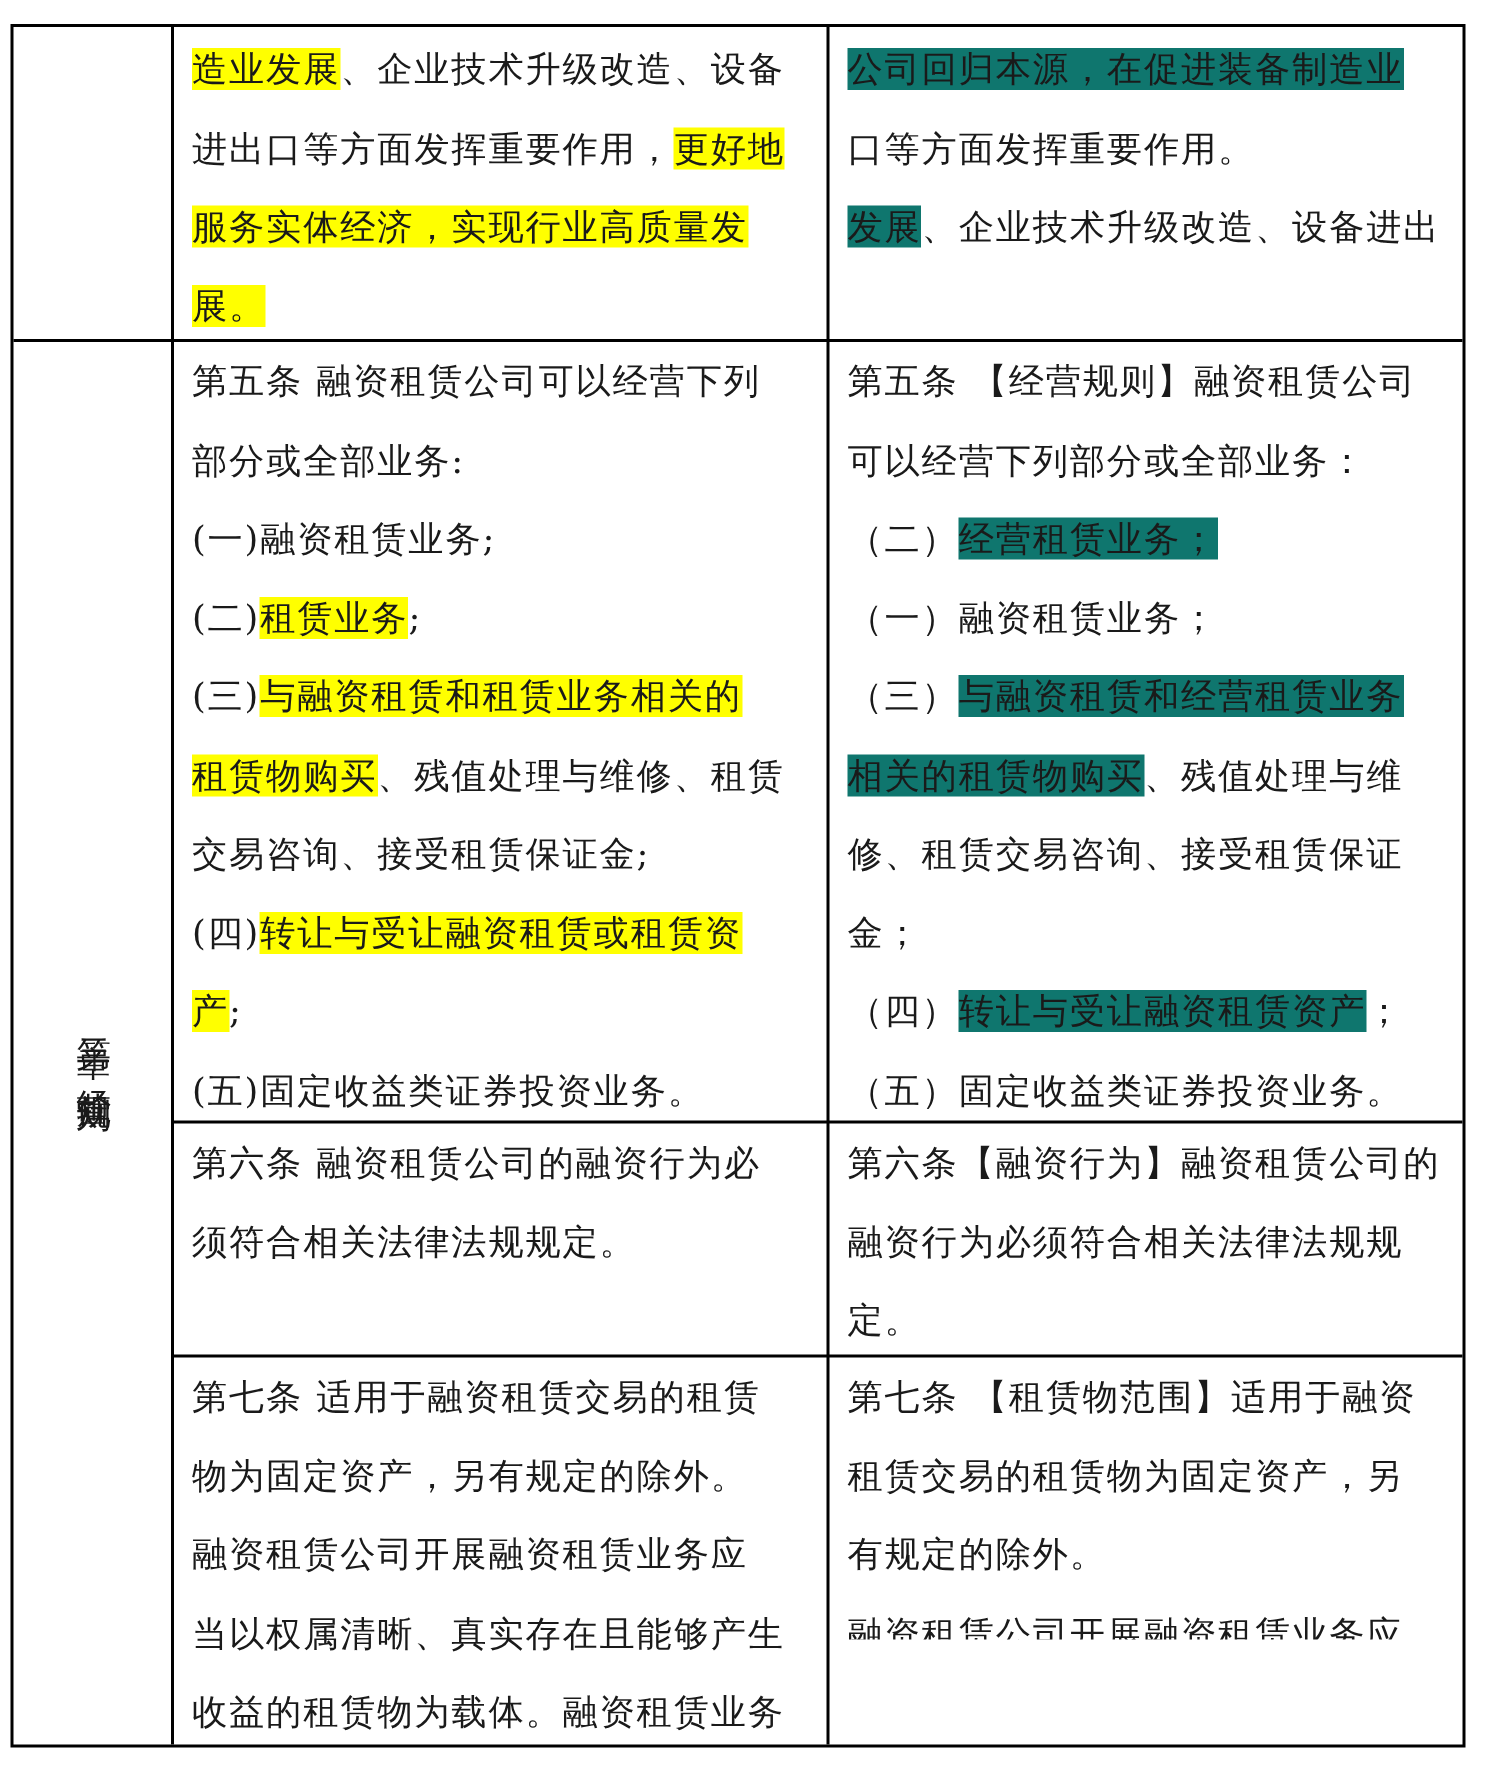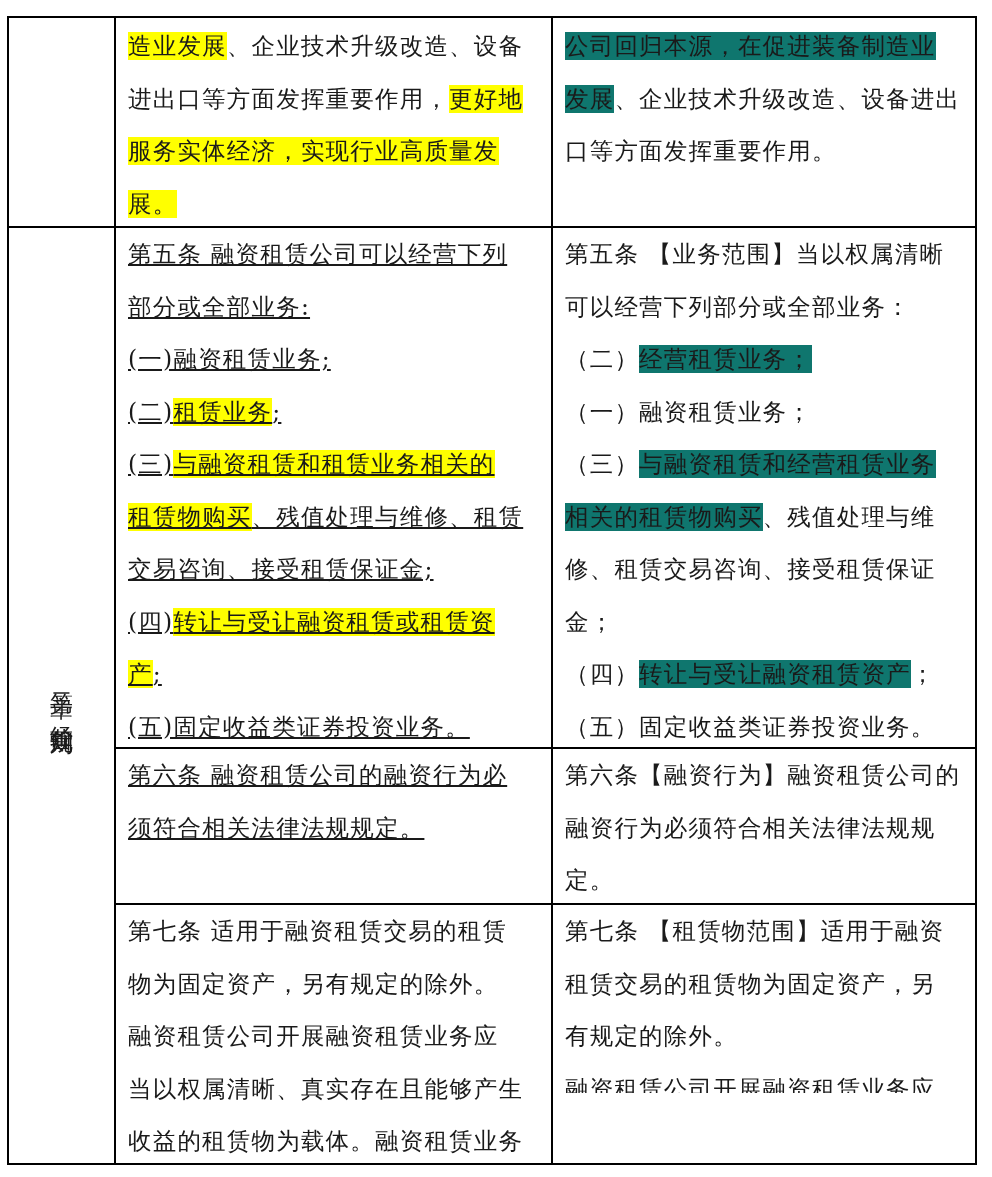--- a/index.html
+++ b/index.html
@@ -36,50 +36,50 @@
   </div>
 
   <div class="cell" style="left:107px; top:0; width:435px; height:208px; padding-top:2px;">
       <div class="line"><span class="hl-y">造业发展</span><span>、企业技术升级改造、设备</span></div>
       <div class="line"><span>进出口等方面发挥重要作用，</span><span class="hl-y">更好地</span></div>
       <div class="line"><span class="hl-y">服务实体经济，实现行业高质量发</span></div>
       <div class="line"><span class="hl-y">展。</span></div>
     </div>
   <div class="cell" style="left:544px; top:0; width:422px; height:208px; padding-top:2px;">
       <div class="line"><span class="hl-g">公司回归本源，在促进装备制造业</span></div>
+      <div class="line"><span>口等方面发挥重要作用。</span></div>
       <div class="line"><span class="hl-g">发展</span><span>、企业技术升级改造、设备进出</span></div>
-      <div class="line"><span>口等方面发挥重要作用。</span></div>
     </div>
 
-  <div class="cell" style="left:107px; top:210px; width:435px; height:519px;text-decoration:underline;">
+  <div class="cell" style="left:107px; top:210px; width:435px; height:519px;">
       <div class="line"><span>第五条  融资租赁公司可以经营下列</span></div>
       <div class="line"><span>部分或全部业务:</span></div>
       <div class="line"><span>(一)融资租赁业务;</span></div>
       <div class="line"><span>(二)</span><span class="hl-y">租赁业务</span><span>;</span></div>
       <div class="line"><span>(三)</span><span class="hl-y">与融资租赁和租赁业务相关的</span></div>
       <div class="line"><span class="hl-y">租赁物购买</span><span>、残值处理与维修、租赁</span></div>
       <div class="line"><span>交易咨询、接受租赁保证金;</span></div>
       <div class="line"><span>(四)</span><span class="hl-y">转让与受让融资租赁或租赁资</span></div>
       <div class="line"><span class="hl-y">产</span><span>;</span></div>
       <div class="line"><span>(五)固定收益类证券投资业务。</span></div>
     </div>
   <div class="cell" style="left:544px; top:210px; width:422px; height:519px;">
-      <div class="line"><span>第五条 【业务范围】当以权属清晰</span></div>
+      <div class="line"><span>第五条 【经营规则】融资租赁公司</span></div>
       <div class="line"><span>可以经营下列部分或全部业务：</span></div>
       <div class="line"><span>（二）</span><span class="hl-g">经营租赁业务；</span></div>
       <div class="line"><span>（一）融资租赁业务；</span></div>
       <div class="line"><span>（三）</span><span class="hl-g">与融资租赁和经营租赁业务</span></div>
       <div class="line"><span class="hl-g">相关的租赁物购买</span><span>、残值处理与维</span></div>
       <div class="line"><span>修、租赁交易咨询、接受租赁保证</span></div>
       <div class="line"><span>金；</span></div>
       <div class="line"><span>（四）</span><span class="hl-g">转让与受让融资租赁资产</span><span>；</span></div>
       <div class="line"><span>（五）固定收益类证券投资业务。</span></div>
     </div>
 
-  <div class="cell" style="left:107px; top:731px; width:435px; height:196px;text-decoration:underline;">
+  <div class="cell" style="left:107px; top:731px; width:435px; height:196px;">
       <div class="line"><span>第六条  融资租赁公司的融资行为必</span></div>
       <div class="line"><span>须符合相关法律法规规定。</span></div>
     </div>
   <div class="cell" style="left:544px; top:731px; width:422px; height:154px;">
       <div class="line"><span>第六条【融资行为】融资租赁公司的</span></div>
       <div class="line"><span>融资行为必须符合相关法律法规规</span></div>
       <div class="line"><span>定。</span></div>
     </div>
 
   <div class="cell" style="left:107px; top:887px; width:435px; height:258px;">

